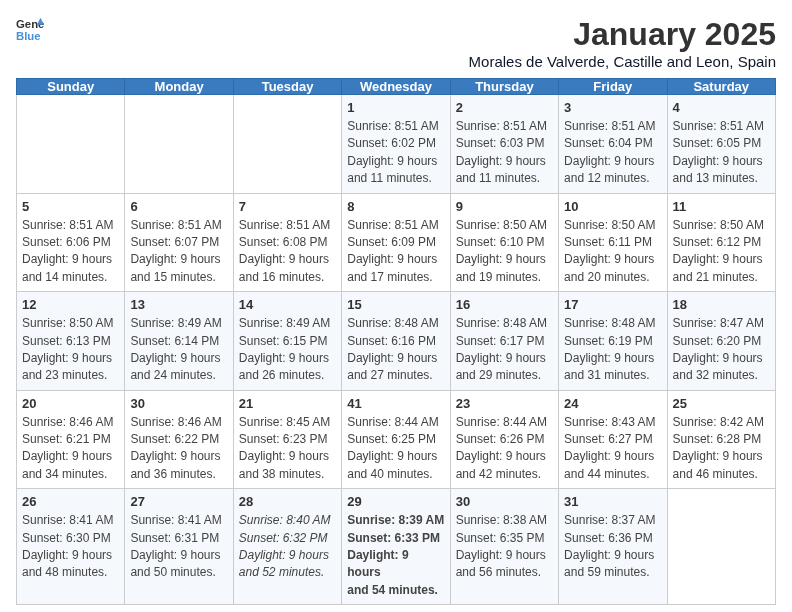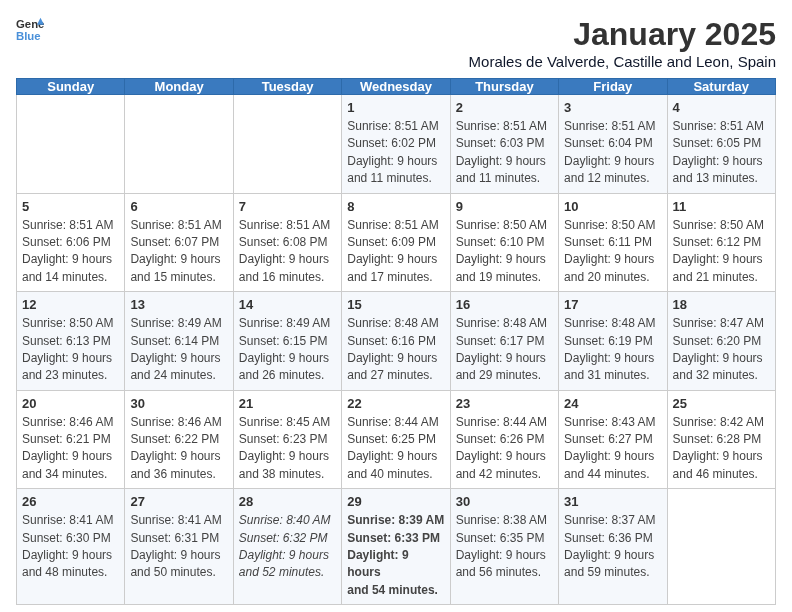--- a/index.html
+++ b/index.html
@@ -263,21 +263,21 @@
 and 36 minutes.</div>
         </td>
         <td>
           <span class="day-number">21</span>
           <div class="day-info" style="white-space: pre-line;">Sunrise: 8:45 AM
 Sunset: 6:23 PM
 Daylight: 9 hours
 and 38 minutes.</div>
         </td>
         <td>
-          <span class="day-number">22</span>
+          <span class="day-number">41</span>
           <div class="day-info" style="white-space: pre-line;">Sunrise: 8:44 AM
 Sunset: 6:25 PM
 Daylight: 9 hours
 and 40 minutes.</div>
         </td>
         <td>
           <span class="day-number">23</span>
           <div class="day-info" style="white-space: pre-line;">Sunrise: 8:44 AM
 Sunset: 6:26 PM
 Daylight: 9 hours

